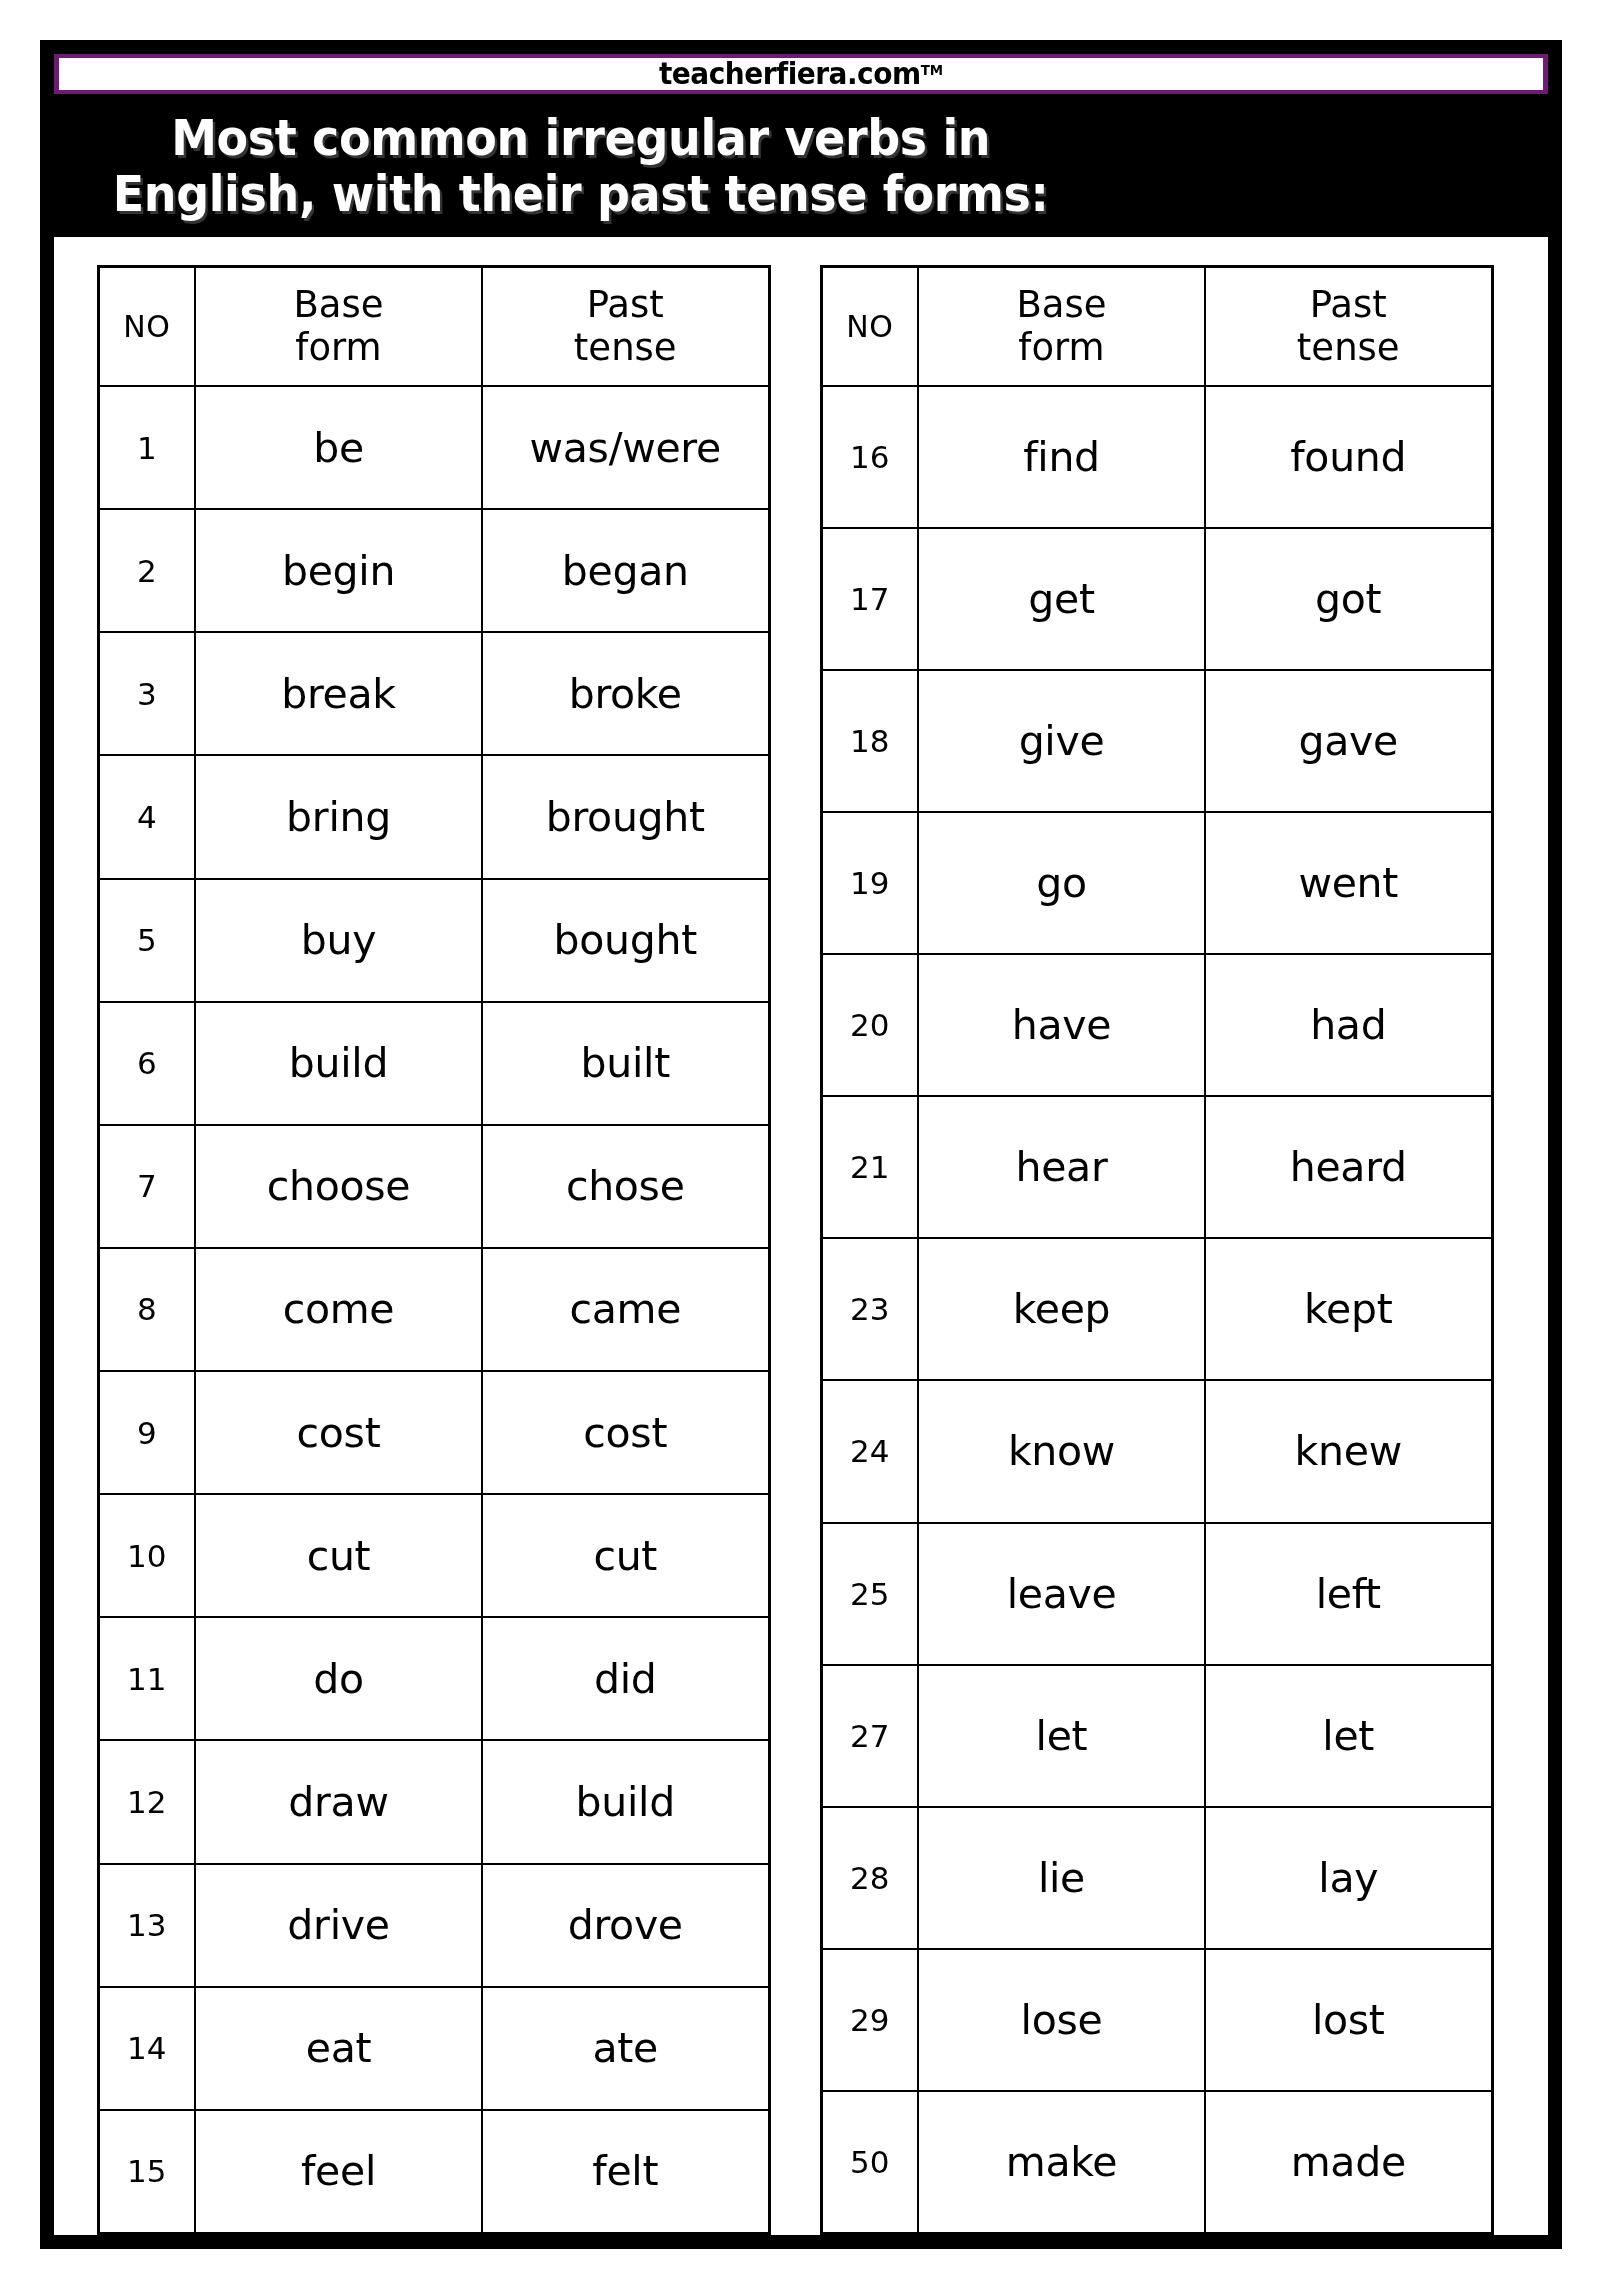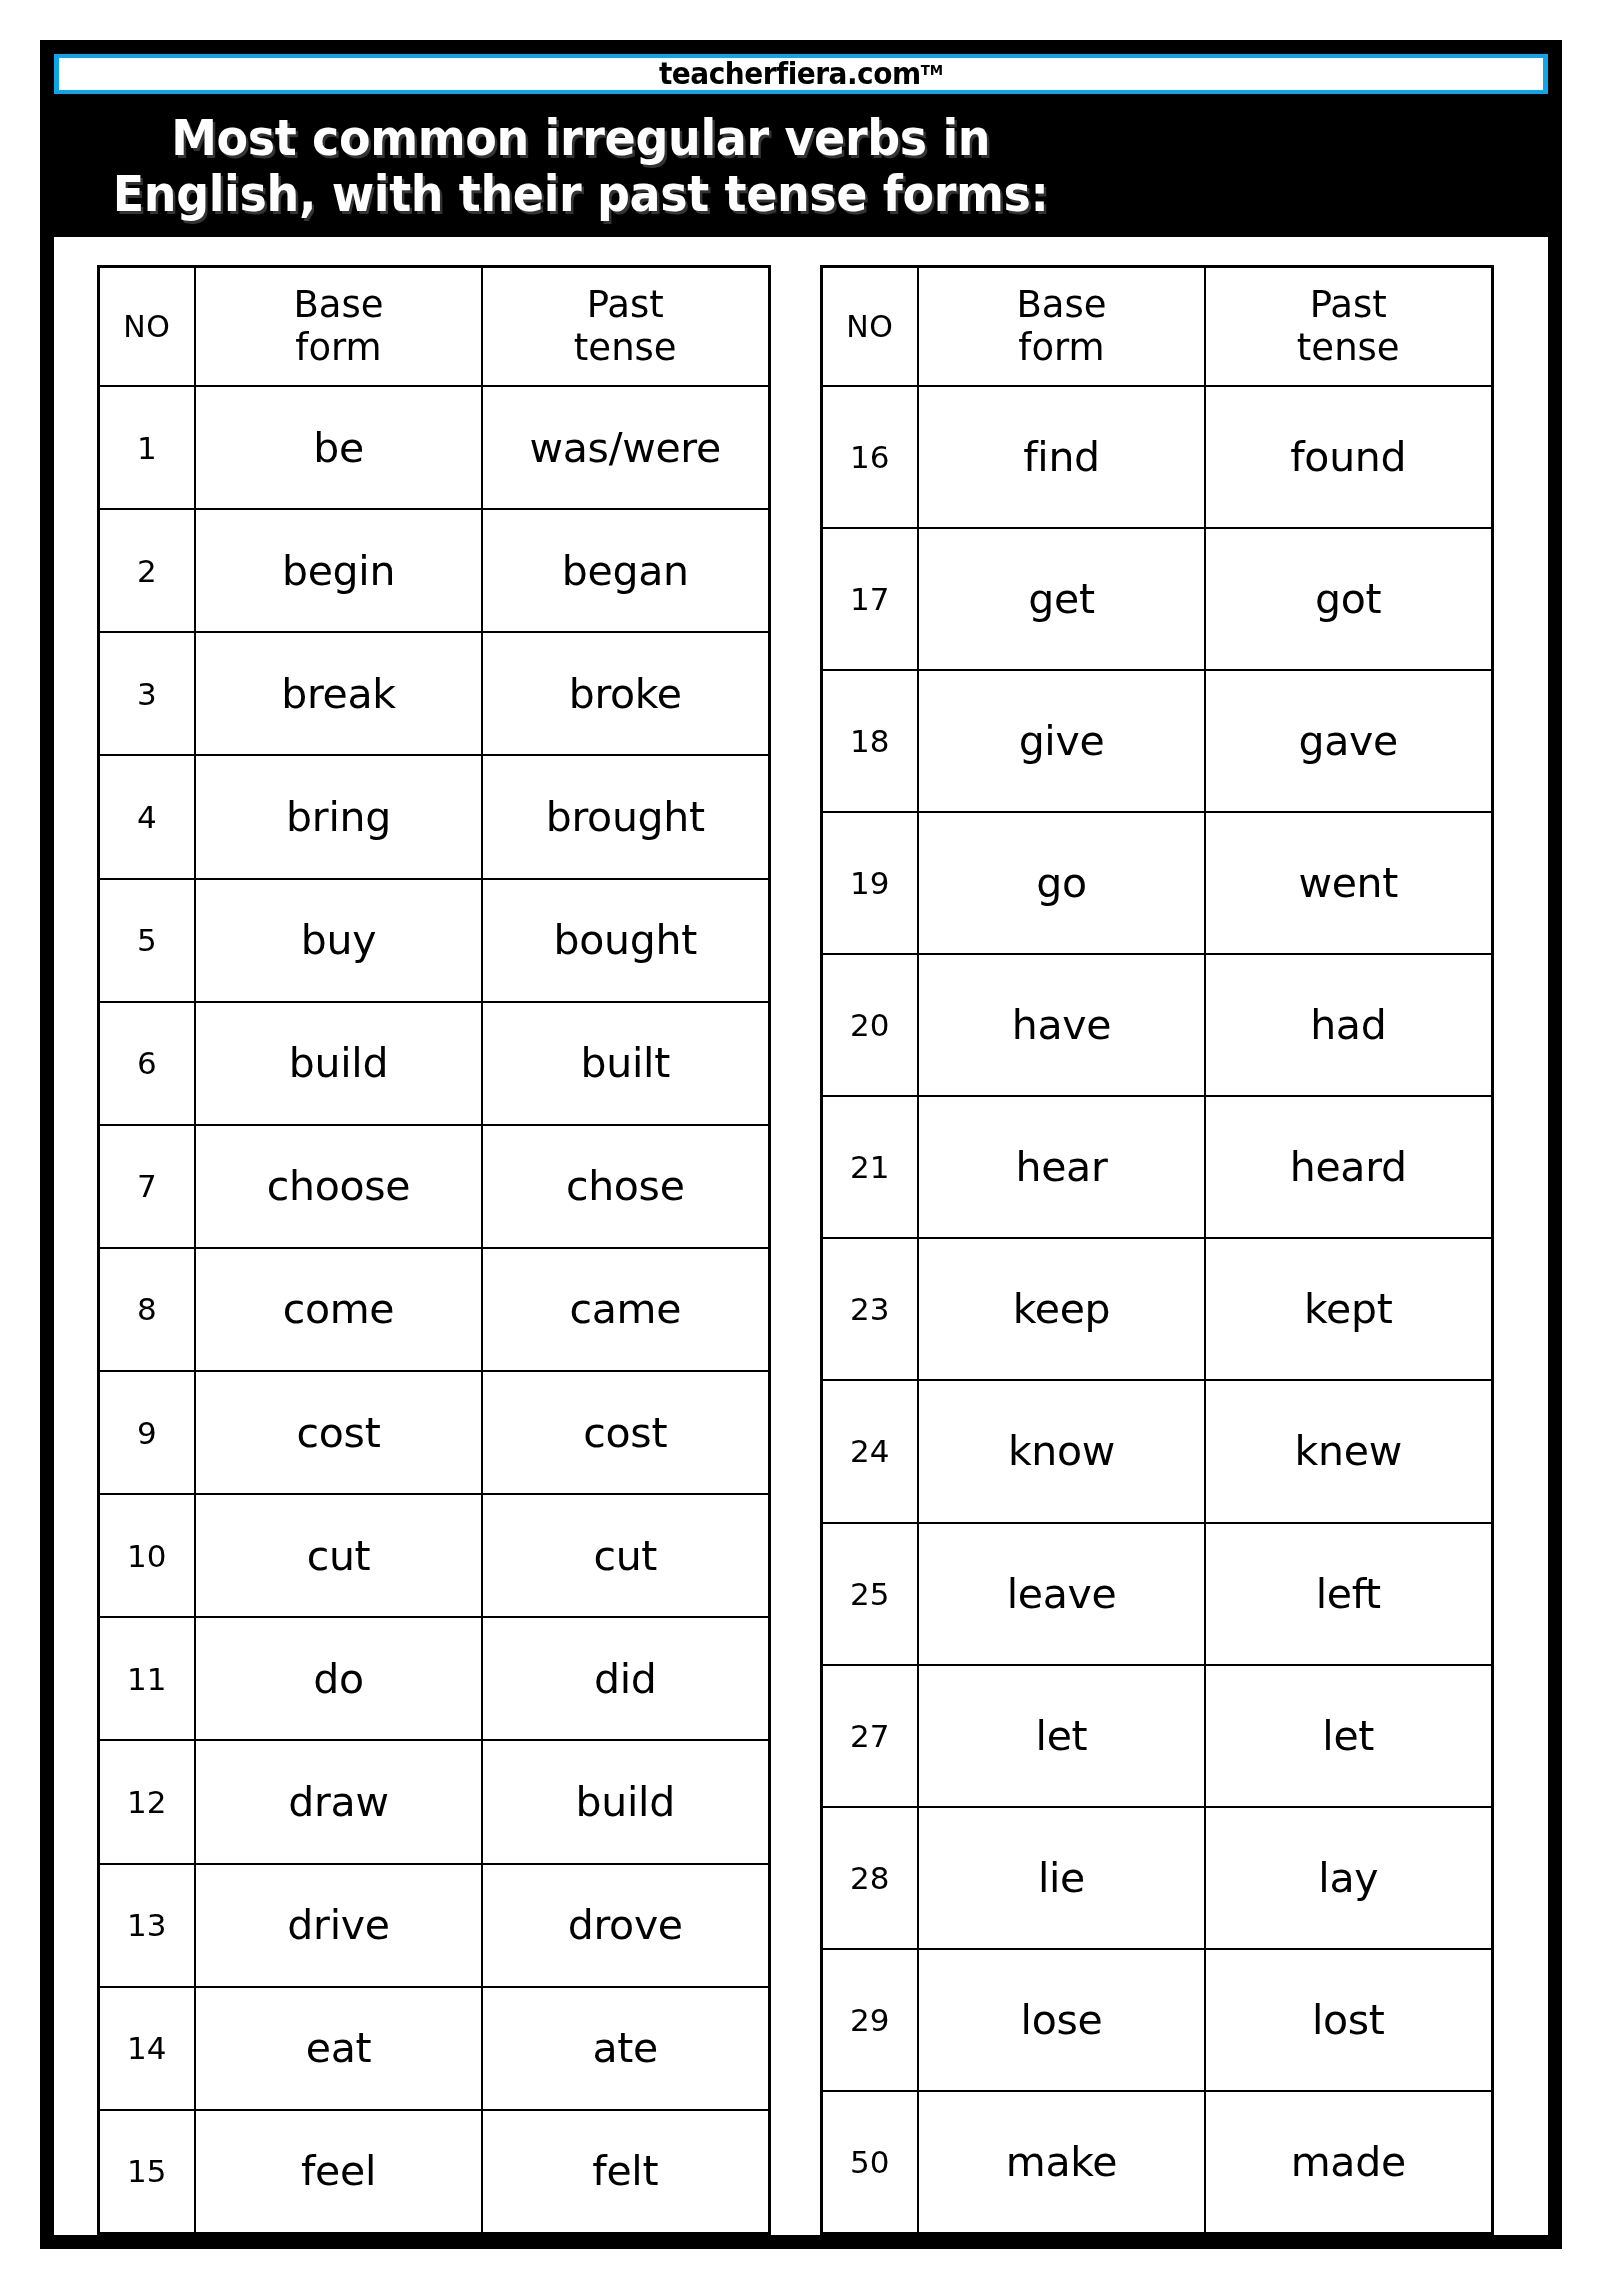--- a/index.html
+++ b/index.html
@@ -26,21 +26,21 @@
     background: #ffffff;
   }
 
   
   .brand-strip {
     position: absolute;
     left: 0;
     top: 0;
     width: 100%;
     height: 40px;
-    background: #0ea5e9;
+    background: #701a75;
     box-sizing: border-box;
     padding: 3.6px 5.4px;
   }
   .brand-inner {
     width: 100%;
     height: 100%;
     background: #ffffff;
     display: flex;
     align-items: center;
     justify-content: center;

